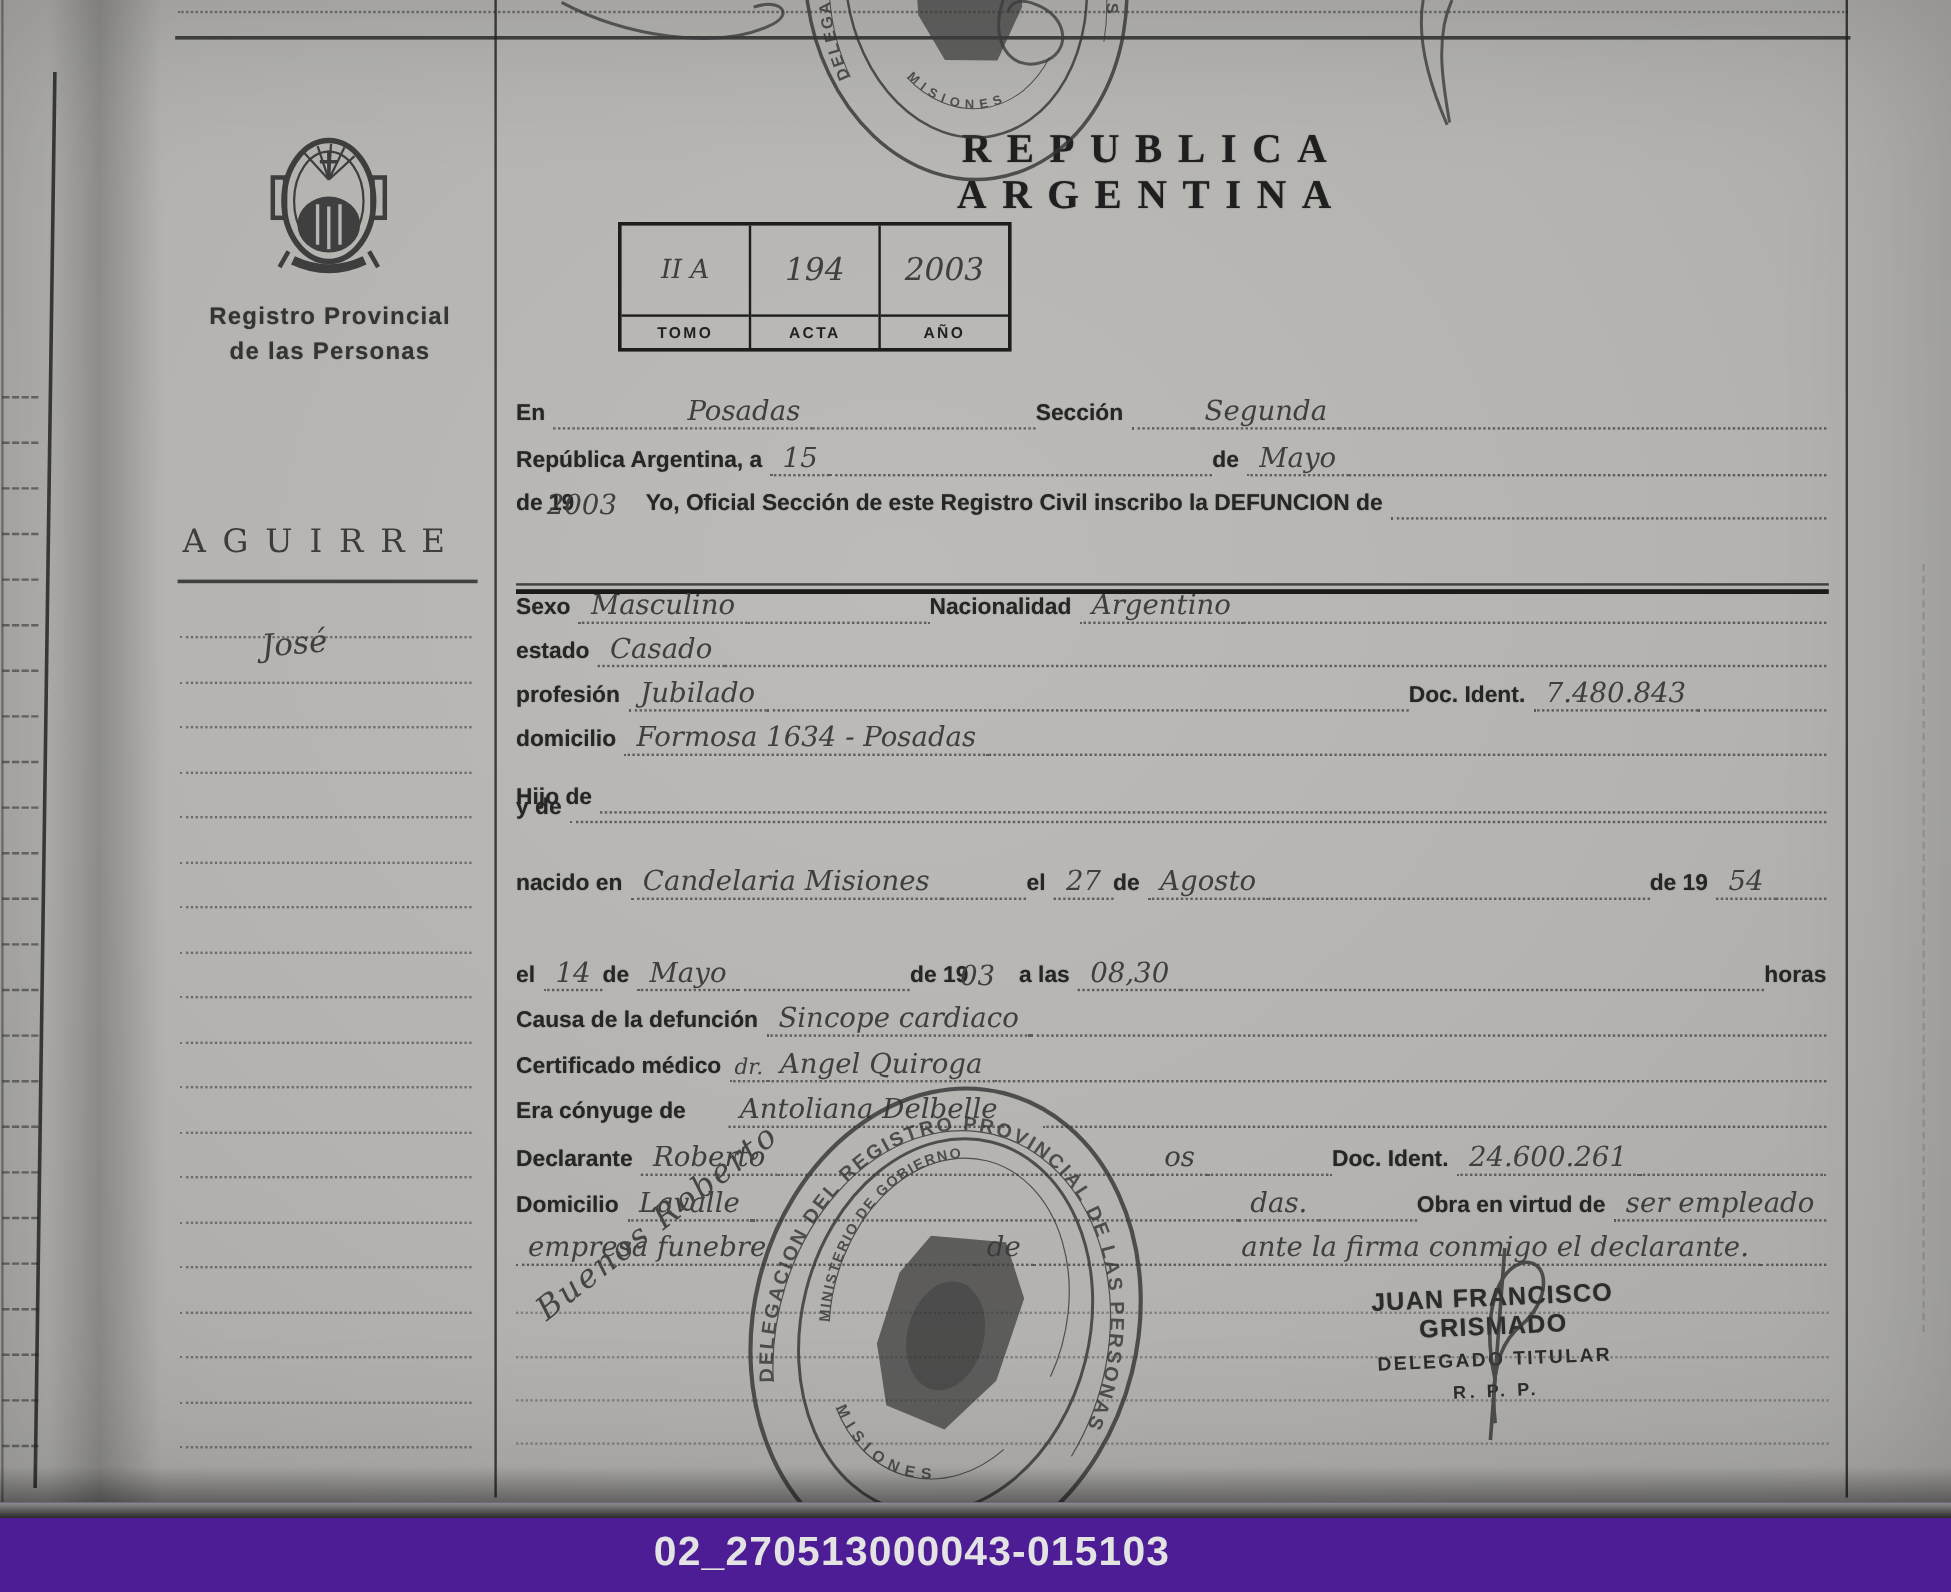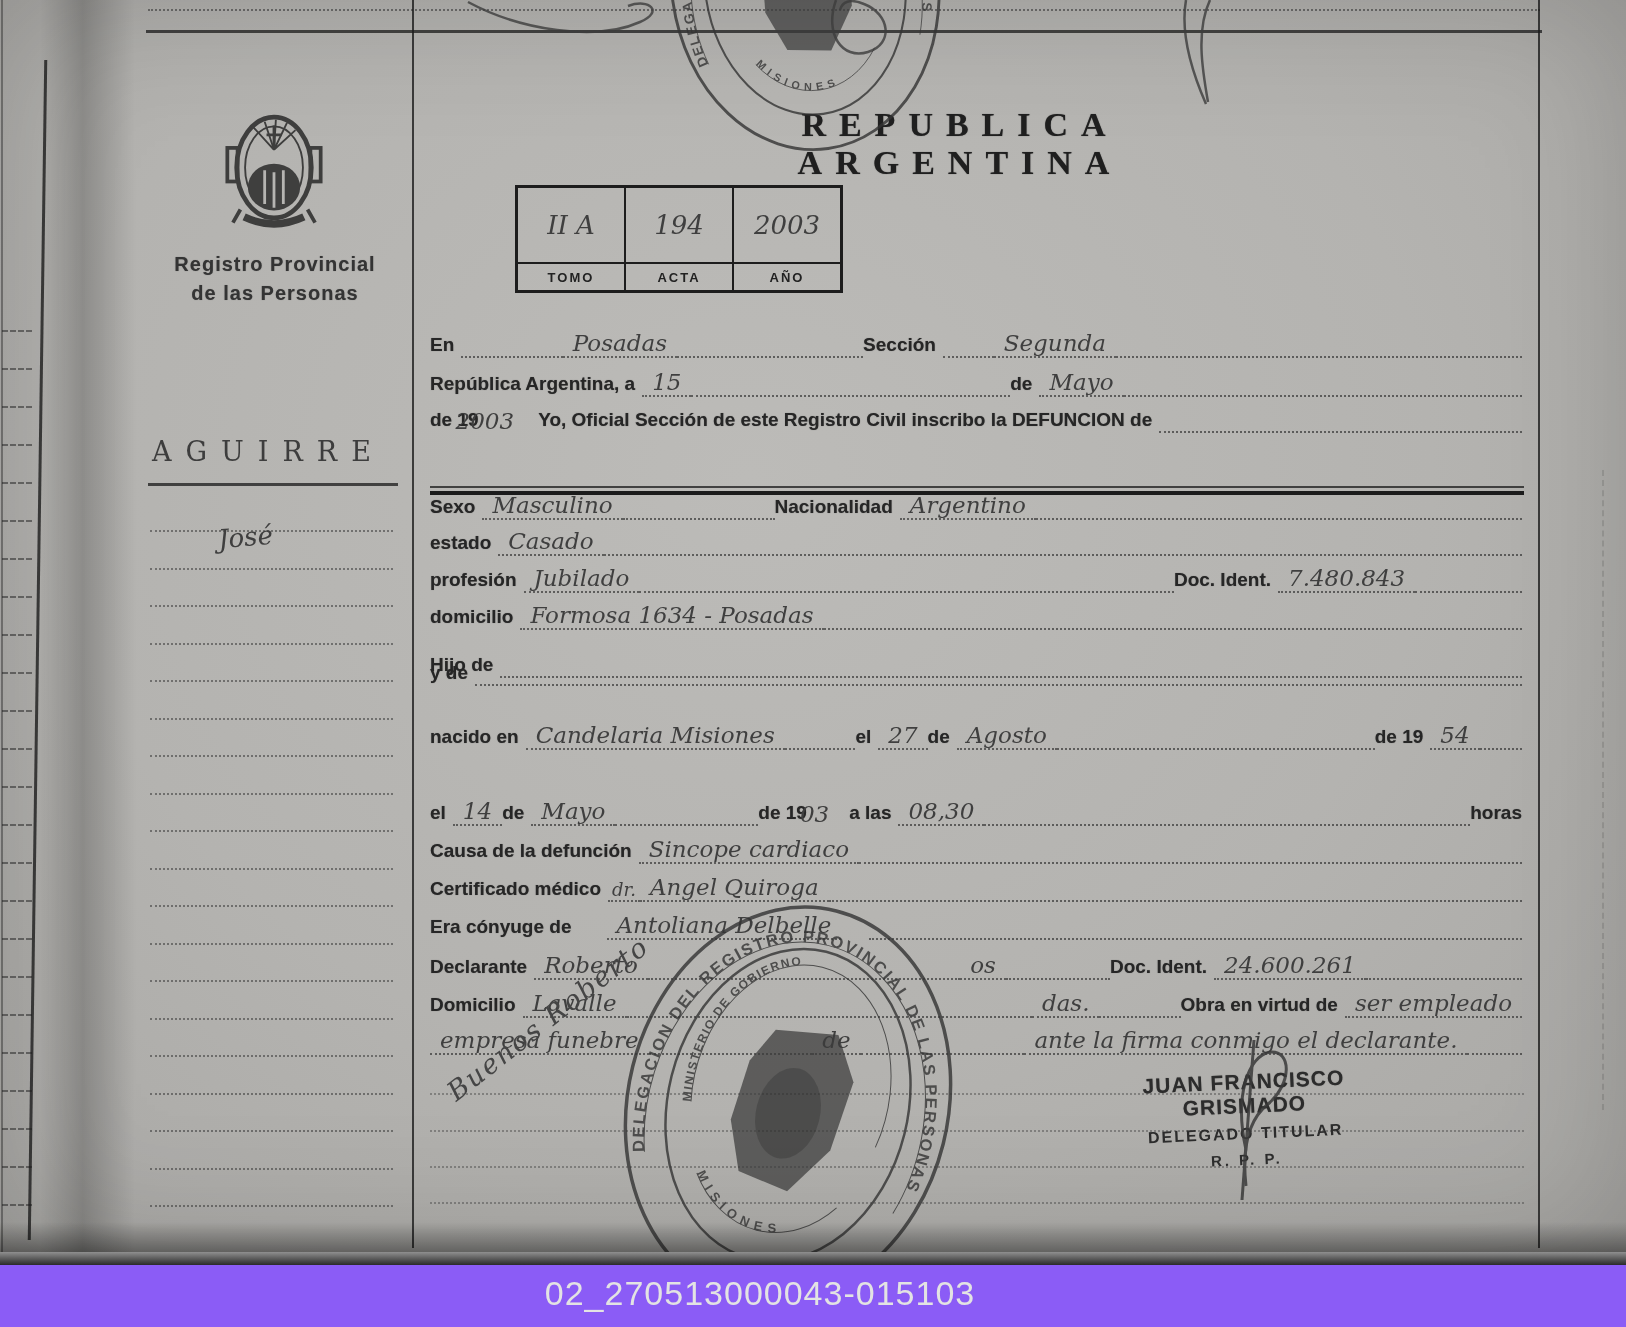--- a/index.html
+++ b/index.html
@@ -41,21 +41,21 @@
       letter-spacing:2px;color:#222;padding:6px 0 5px;}
   .defbox{position:absolute;left:1003px;top:183px;width:378px;height:76px;border:3px solid #161616;
       box-shadow:0 0 0 1px rgba(20,20,20,.25);display:flex;align-items:center;justify-content:center;
       font-size:25px;font-weight:700;letter-spacing:7px;color:#1d1d1d;}
   .stamp{position:absolute;opacity:.8;}
   .officialblock{position:absolute;left:1085px;top:1070px;width:320px;text-align:center;
       transform:rotate(-2.5deg);color:#2c2c2c;}
   .officialblock .nm{font-size:21px;font-weight:700;letter-spacing:1px;text-shadow:0 0 1px rgba(0,0,0,.4);}
   .officialblock .tl{font-size:16px;font-weight:700;letter-spacing:2px;margin-top:7px;}
   .officialblock .rp{font-size:15px;font-weight:700;letter-spacing:3px;margin-top:8px;}
-  .bottom-bar{position:absolute;left:0;top:1252px;width:1626px;height:75px;background:#8b5cf6;}
+  .bottom-bar{position:absolute;left:0;top:1252px;width:1626px;height:75px;background:#4c1d95;font-weight:bold;}
   .bottom-bar .edge{position:absolute;left:0;top:0;width:100%;height:13px;
       background:linear-gradient(180deg,#8f8f8f,#2a2a2a);}
   .scanid{position:absolute;left:50%;top:22px;transform:translateX(-50%);margin-left:-53px;
       color:#e3e3e3;font-size:34px;letter-spacing:1px;}
 </style>
 </head>
 <body>
 
 <div class="scan">
   <div class="page">
@@ -135,21 +135,21 @@
     <div class="letterhead-text">
       <div>Registro Provincial</div>
       <div>de las Personas</div>
     </div>
 
     <div class="doc-title">REPUBLICA ARGENTINA</div>
 
     <div class="actbox">
       <div class="actcol">
         <div class="actval">
-            <span class="hw free" style="font-size:26px;">II A</span>
+            <span class="hw free" style="font-size:22px;">II A</span>
           </div>
         <div class="actlab">TOMO</div>
       </div>
       <div class="actcol">
         <div class="actval">
             <span class="hw free" style="font-size:26px;">194</span>
           </div>
         <div class="actlab">ACTA</div>
       </div>
       <div class="actcol">

